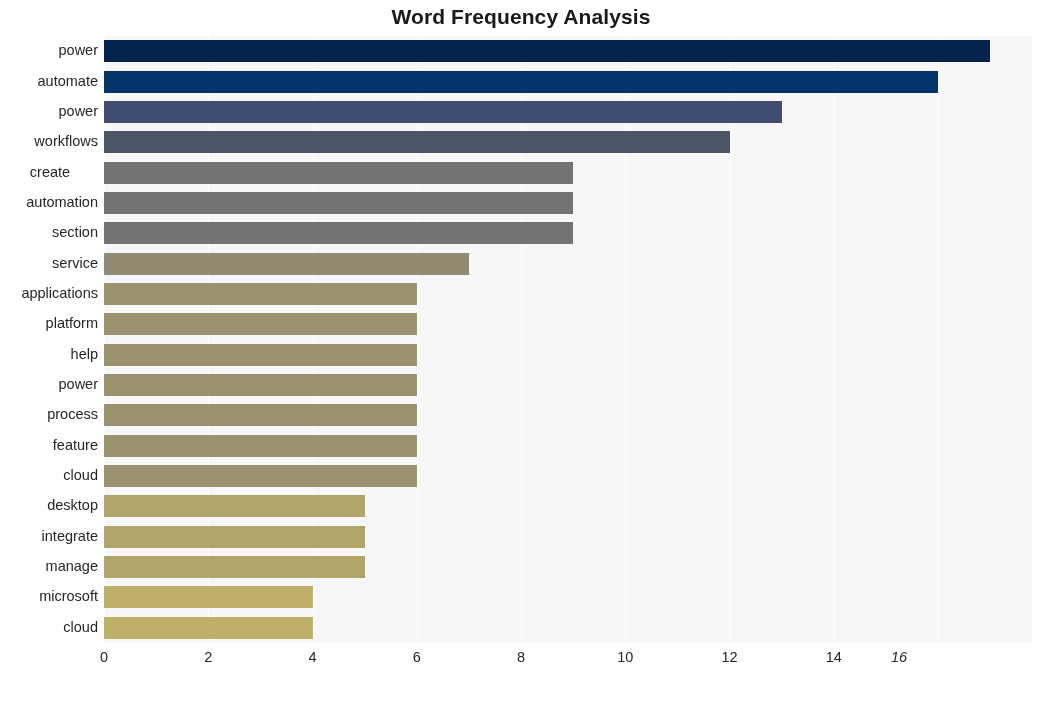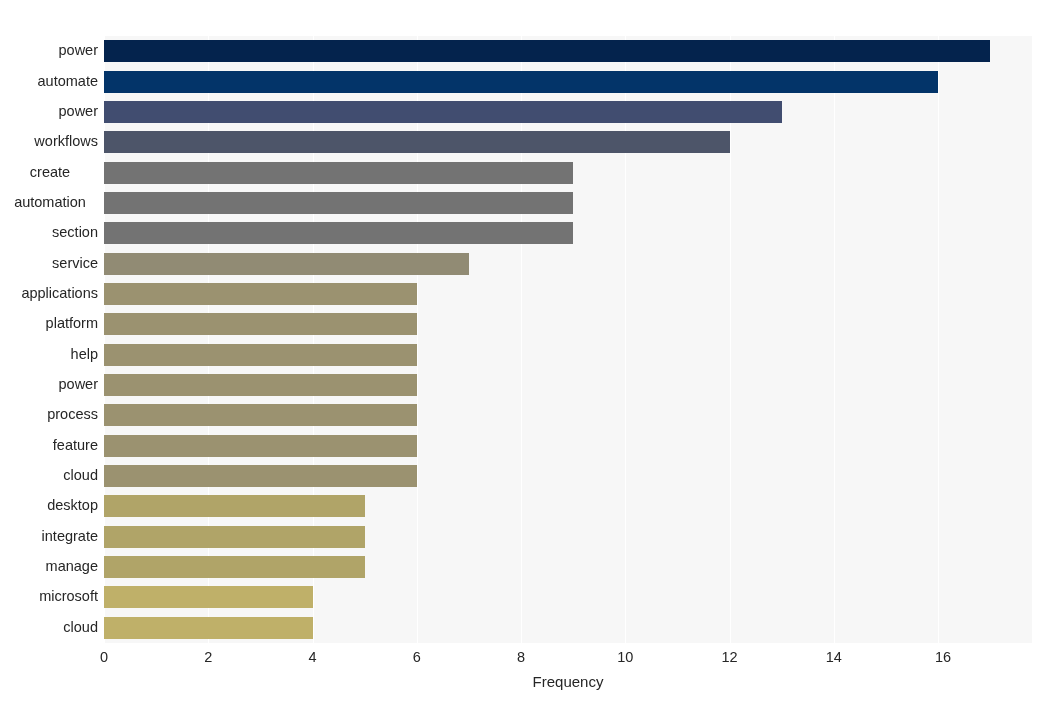--- a/index.html
+++ b/index.html
@@ -97,20 +97,21 @@
     text-align: center;
     font-size: 15px;
     color: #262626;
   }
 </style>
 </head>
 <body>
 
 <div id="figure">
 
+  <div id="chart-title">Word Frequency Analysis</div>
 
   <div id="plot-area">
     <div id="gridlines">
         <div class="gridline" style="left: 0px;"></div>
         <div class="gridline" style="left: 104.27px;"></div>
         <div class="gridline" style="left: 208.539px;"></div>
         <div class="gridline" style="left: 312.809px;"></div>
         <div class="gridline" style="left: 417.079px;"></div>
         <div class="gridline" style="left: 521.348px;"></div>
         <div class="gridline" style="left: 625.618px;"></div>
@@ -180,21 +181,21 @@
         </div>
       </div>
   </div>
 
   <div id="ytick-labels">
       <div class="ytick-label" style="top: 6.175px;">power</div>
       <div class="ytick-label" style="top: 36.525px;">automate</div>
       <div class="ytick-label" style="top: 66.875px;">power</div>
       <div class="ytick-label" style="top: 97.225px;">workflows</div>
       <div class="ytick-label" style="top: 127.575px; text-align: center;">create</div>
-      <div class="ytick-label" style="top: 157.925px; text-align: center;">automation</div>
+      <div class="ytick-label" style="top: 157.925px;">automation</div>
       <div class="ytick-label" style="top: 188.275px;">section</div>
       <div class="ytick-label" style="top: 218.625px;">service</div>
       <div class="ytick-label" style="top: 248.975px;">applications</div>
       <div class="ytick-label" style="top: 279.325px; text-align: right;">platform</div>
       <div class="ytick-label" style="top: 309.675px;">help</div>
       <div class="ytick-label" style="top: 340.025px;">power</div>
       <div class="ytick-label" style="top: 370.375px;">process</div>
       <div class="ytick-label" style="top: 400.725px;">feature</div>
       <div class="ytick-label" style="top: 431.075px;">cloud</div>
       <div class="ytick-label" style="top: 461.425px;">desktop</div>
@@ -206,18 +207,17 @@
 
   <div id="xtick-labels">
       <div class="xtick-label" style="left: 0px;">0</div>
       <div class="xtick-label" style="left: 104.27px;">2</div>
       <div class="xtick-label" style="left: 208.539px;">4</div>
       <div class="xtick-label" style="left: 312.809px;">6</div>
       <div class="xtick-label" style="left: 417.079px;">8</div>
       <div class="xtick-label" style="left: 521.348px;">10</div>
       <div class="xtick-label" style="left: 625.618px;">12</div>
       <div class="xtick-label" style="left: 729.888px;">14</div>
-      <div class="xtick-label" style="left: 839px;">16</div>
+      <div class="xtick-label" style="left: 795px; font-style: italic;">16</div>
     </div>
 
-  <div id="xaxis-label">Frequency</div>
 
 </div>
 
 </body></html>

